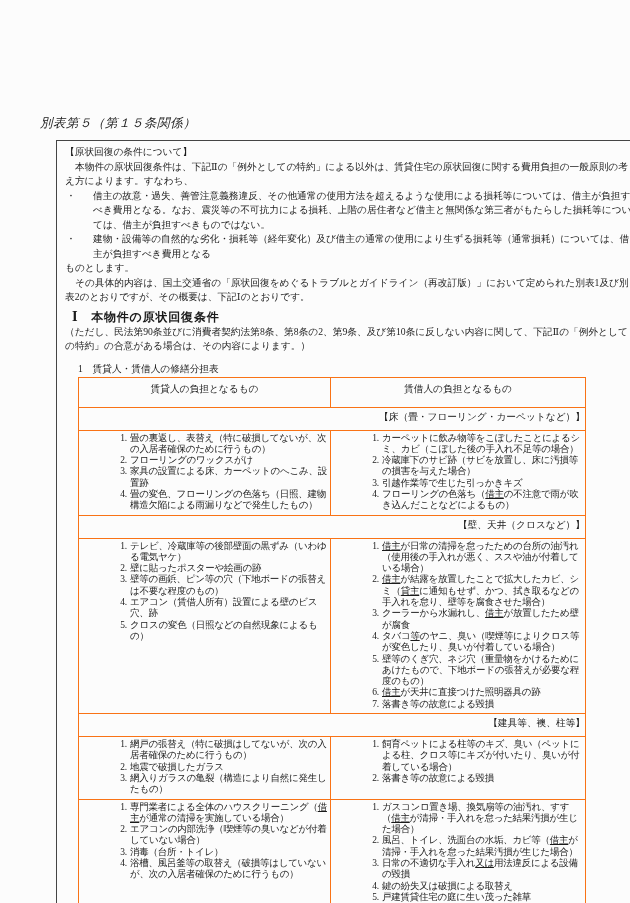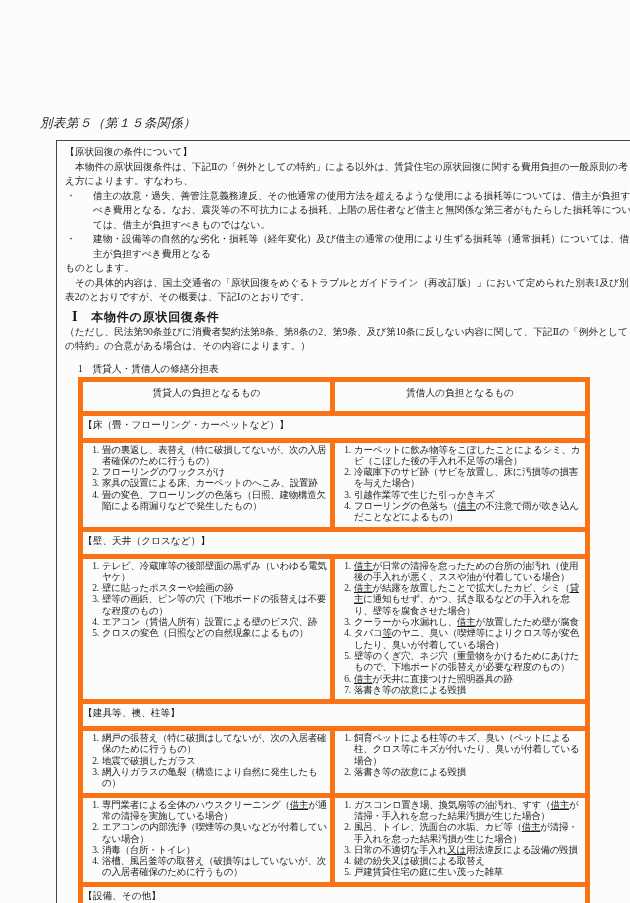--- a/index.html
+++ b/index.html
@@ -27,35 +27,35 @@
   .sec1-heading{
     font-size:12px;font-weight:bold;line-height:16px;
     margin:4px 0 0 7px;letter-spacing:.8px;
   }
   .proviso{margin:0;}
   .tbl-caption{margin:8px 0 0 13px;line-height:14px;}
   table.share{
     border-collapse:collapse;table-layout:fixed;
     margin:1px 0 0 13px;width:507px;
   }
-  table.share th,table.share td{border:5px solid #f97316;}
+  table.share th,table.share td{border:1px solid #f97316;}
   table.share th{
     font-weight:normal;font-size:9.7px;height:25px;
     vertical-align:top;padding:4px 2px 0 2px;text-align:center;
   }
   td.section-cell{
-    height:20px;text-align:left;vertical-align:top;
+    height:20px;text-align:right;vertical-align:top;
     padding:2px 0 0 0;font-size:9.7px;
   }
   td.content-cell{vertical-align:top;padding:2px 3px 3px 2px;}
   .content-cell ol{
     margin:0;padding-left:16px;
     font-size:9.5px;line-height:11.3px;letter-spacing:-0.25px;
   }
-  .content-cell li{padding-left:1px;}
+  .content-cell li{padding-left:1px;margin-left:32px;}
   u{text-underline-offset:1px;}
 </style>
 </head>
 <body>
 
 <div class="doc-title">別表第５（第１５条関係）</div>
 
 <div class="main-box">
   <p>【原状回復の条件について】</p>
   <p class="para-indent">本物件の原状回復条件は、下記Ⅱの「例外としての特約」による以外は、賃貸住宅の原状回復に関する費用負担の一般原則の考え方によります。すなわち、</p>

